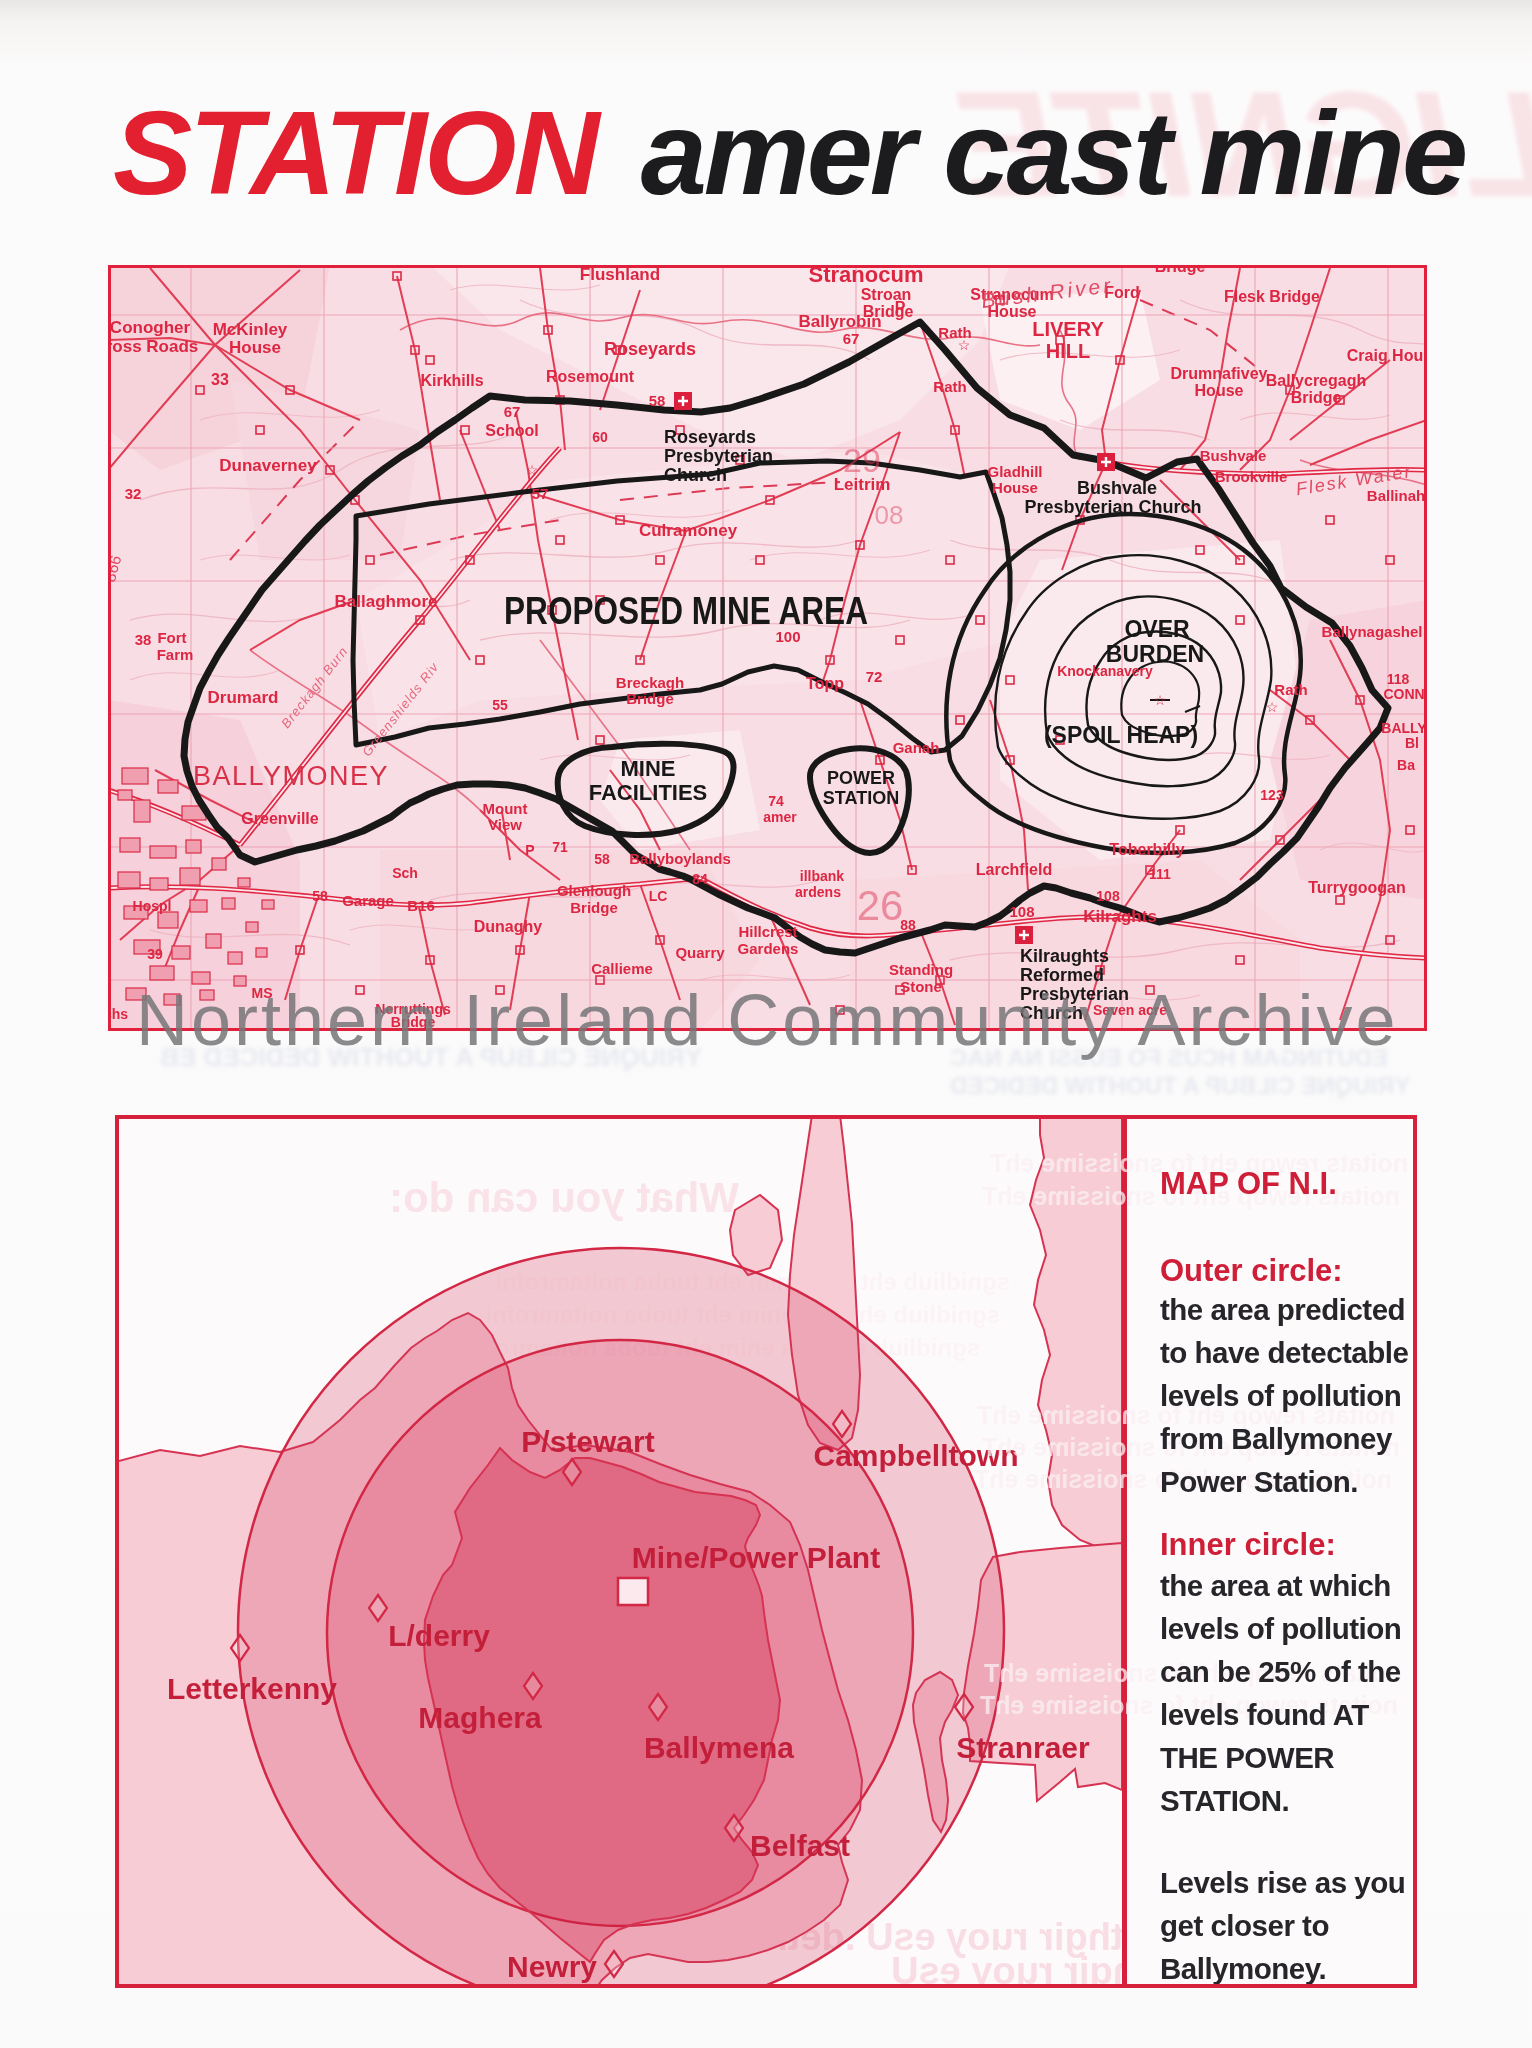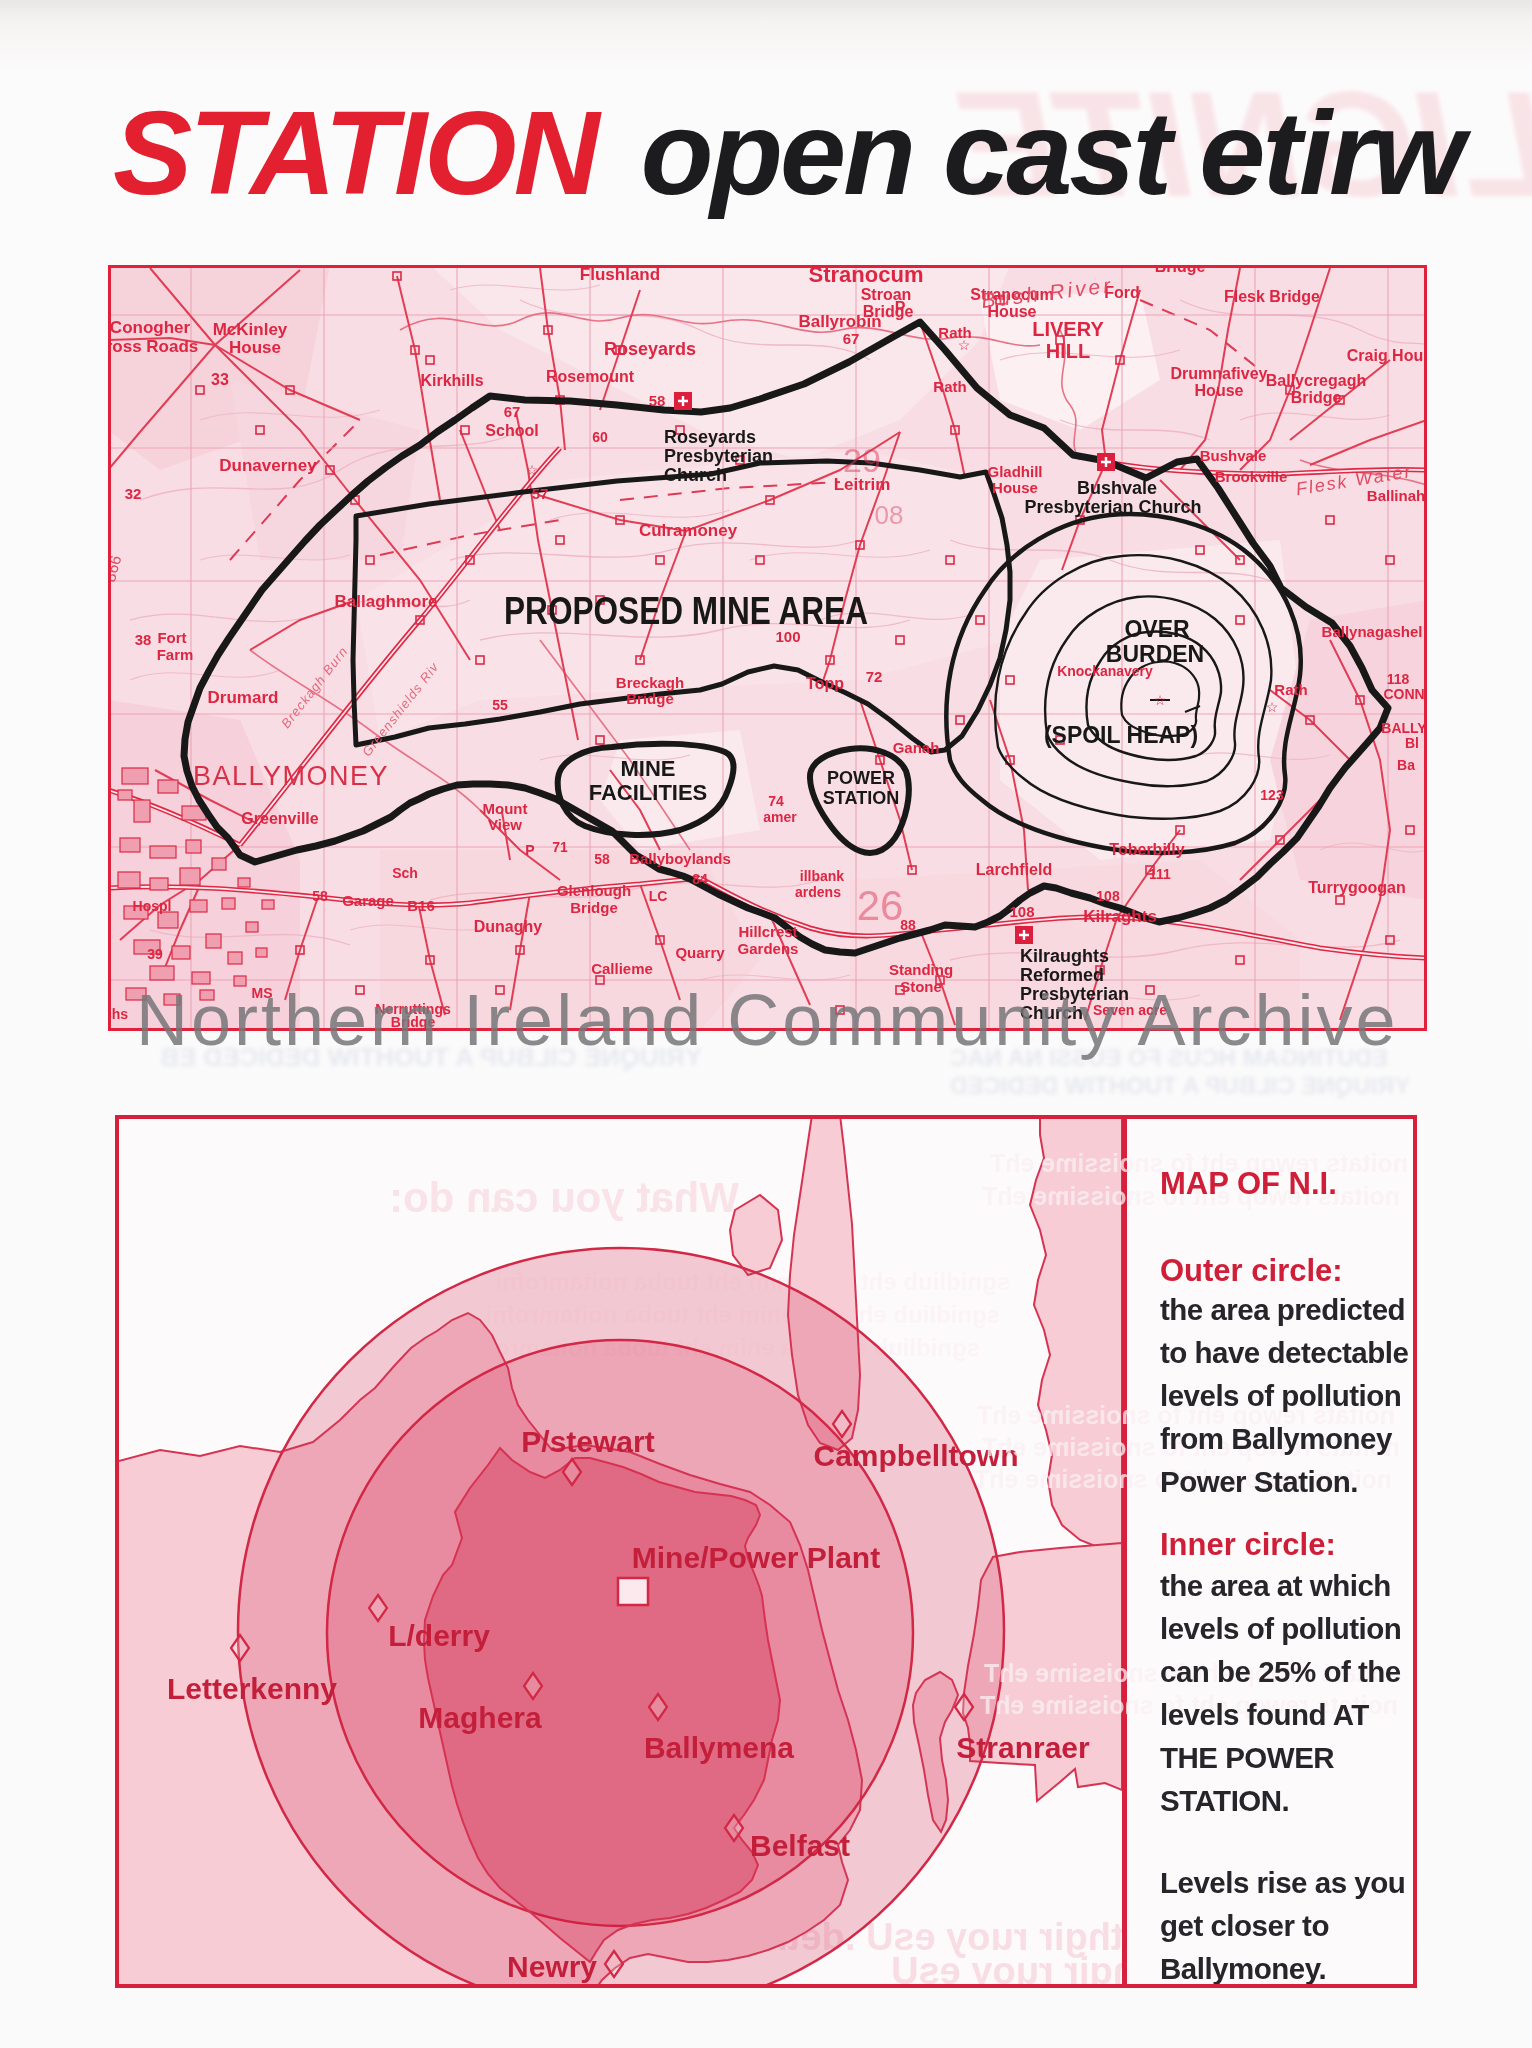--- a/index.html
+++ b/index.html
@@ -18,21 +18,21 @@
   .wm{position:absolute;left:136px;top:979px;z-index:30;
       font-size:72px;color:rgba(118,118,120,0.85);letter-spacing:3px;white-space:nowrap;}
   .mapbox1{position:absolute;left:108px;top:265px;width:1319px;height:766px;}
   .mapbox2{position:absolute;left:115px;top:1115px;width:1302px;height:873px;}
   svg text{font-family:"Liberation Sans",sans-serif;}
 </style>
 </head>
 <body>
 <div class="pagebg"></div>
 <div class="ghost" style="left:960px;top:58px;font-size:150px;font-style:italic;color:#f8dfe4;opacity:.85;filter:blur(2px);">LIGNITE</div>
-<div class="title"><span class="red">STATION</span><span class="blk"> open cast etirw</span></div>
+<div class="title"><span class="red">STATION</span><span class="blk"> amer cast mine</span></div>
 <div class="mapbox1"><svg width="1319" height="766" viewBox="108 265 1319 766">
 <rect x="108" y="265" width="1319" height="766" fill="#f8dde4"></rect>
 <path d="M 430,265 L 1010,265 980,340 900,420 800,460 700,430 600,380 500,330 Z" fill="#fae7eb"></path>
 <path d="M 980,300 L 1140,290 1160,380 1080,430 1000,400 Z" fill="#fcf0f2"></path>
 <path d="M 560,480 L 860,450 1000,480 1010,640 860,680 640,690 480,700 380,740 356,600 Z" fill="#f9e3e8"></path>
 <path d="M 1040,560 L 1280,540 1300,700 1270,840 1100,860 1000,780 1000,640 Z" fill="#faeaee"></path>
 <path d="M 620,740 L 740,730 760,830 640,850 600,800 Z" fill="#fae9ed"></path>
 <path d="M 108,265 L 330,265 300,420 160,470 108,430 Z" fill="#f6d2db"></path>
 <path d="M 230,380 L 420,430 400,560 260,560 Z" fill="#f7d7df"></path>
 <path d="M 108,700 L 240,720 300,860 300,1031 108,1031 Z" fill="#f6d0da"></path>

